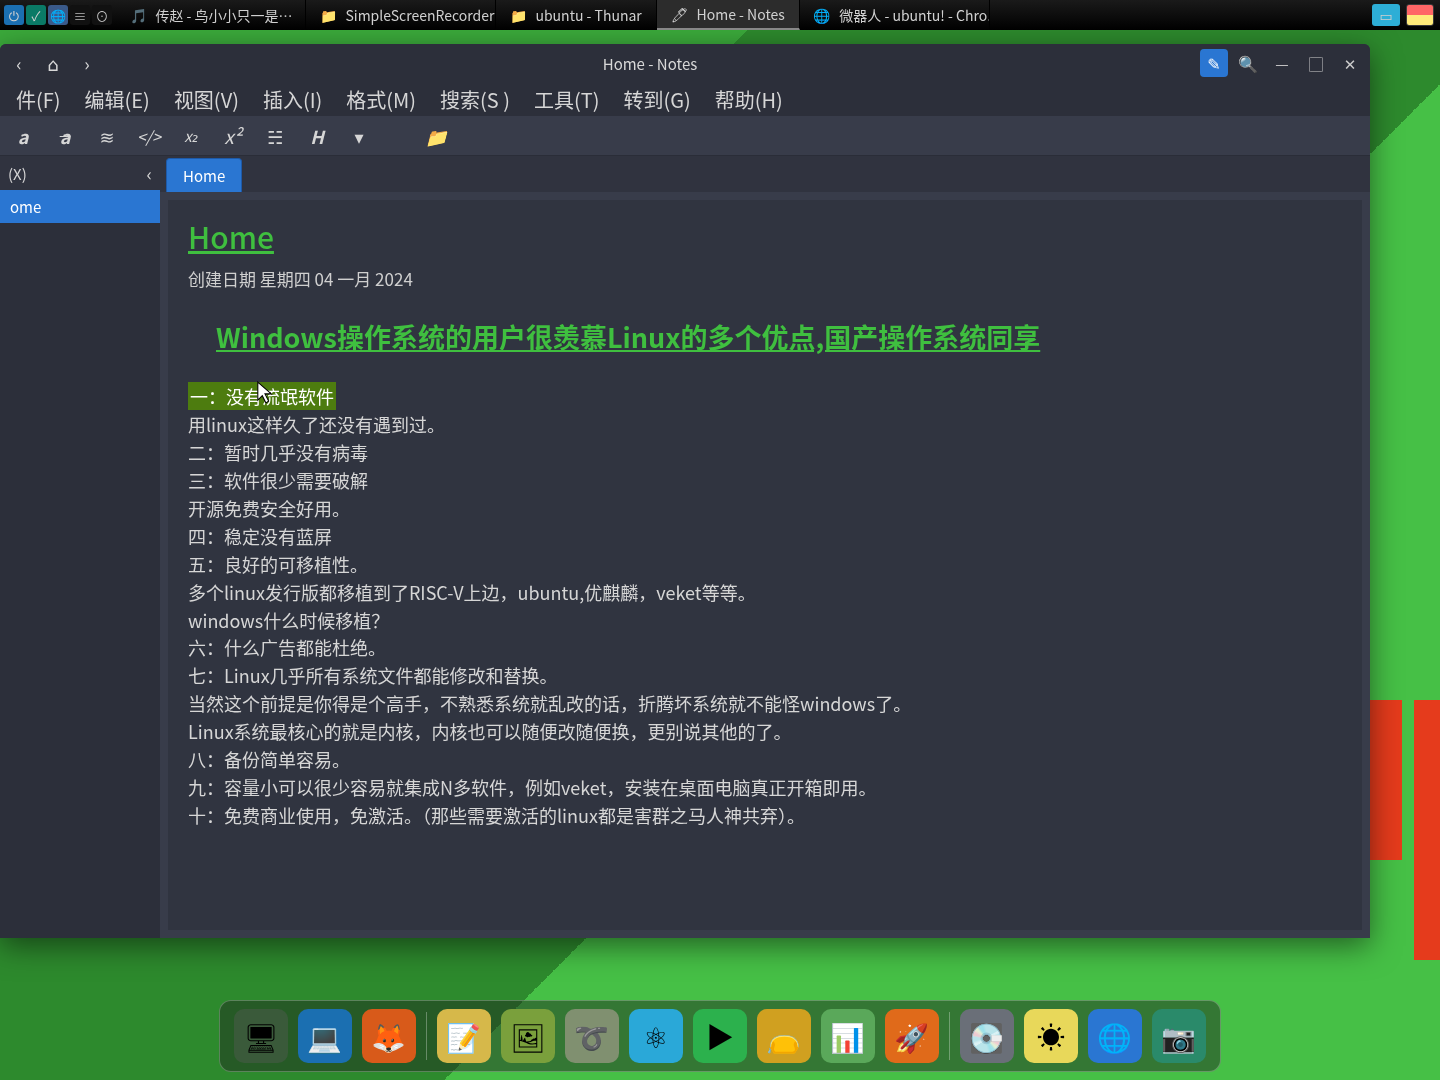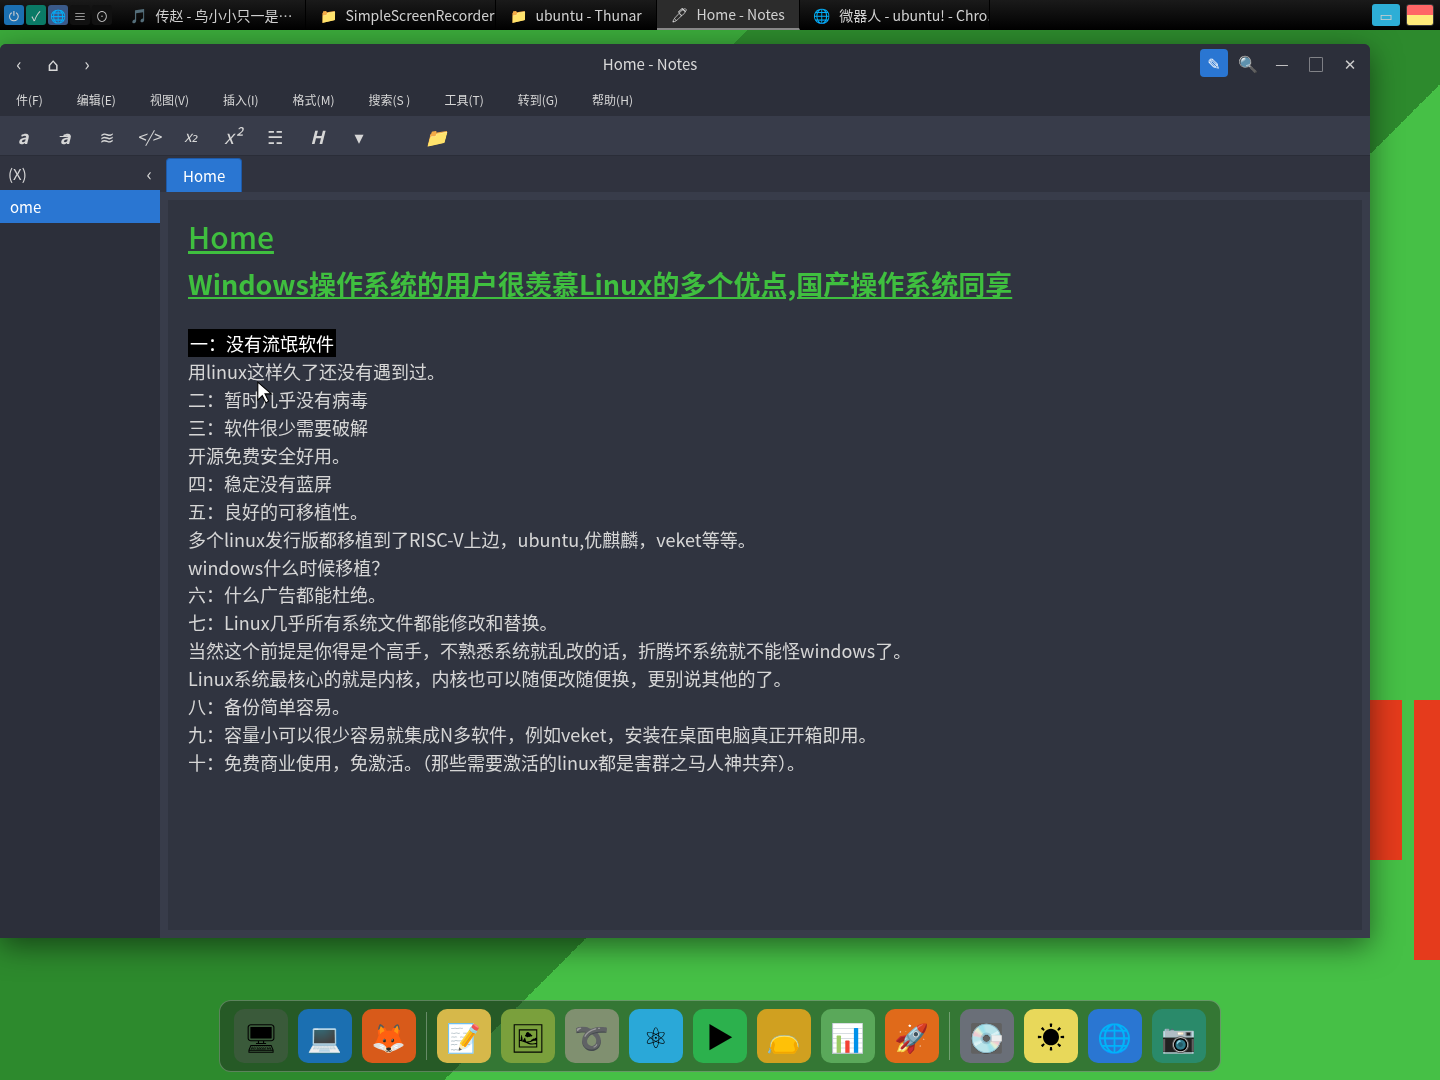--- a/index.html
+++ b/index.html
@@ -82,22 +82,22 @@
   .titlebar .right { display:flex; gap:6px; align-items:center;}
   .tb-btn{
     width:28px;height:28px;display:flex;align-items:center;justify-content:center;
     border-radius:4px;color:#ddd;font-size:16px;cursor:pointer;
   }
   .tb-btn.edit{ background:#2a76d2; color:#fff;}
   .win-ctl{ width:28px;height:28px;display:flex;align-items:center;justify-content:center;color:#ccc;cursor:pointer;}
 
   .menubar{
     height:34px; background:#2c2f3a;
-    display:flex; align-items:center; gap:14px; padding:0 6px;
-    color:#d6d6d6; font-size:12px;
+    display:flex; align-items:center; gap:4px; padding:0 6px;
+    color:#d6d6d6; font-size:20px;
   }
   .menu-item{ padding:4px 10px; border-radius:3px; cursor:pointer;}
 
   .toolbar{
     height:40px; background:#383c4a;
     display:flex; align-items:center; gap:16px; padding:0 10px;
     color:#d6d6d6; border-bottom:1px solid #2a2d38;
   }
   .tool-btn{
     width:26px;height:26px;display:flex;align-items:center;justify-content:center;
@@ -138,25 +138,25 @@
   }
   .note-title{
     font-size:30px; color:#3fbf3f; text-decoration:underline;
     font-weight:500; margin-bottom:8px;
   }
   .note-date{
     font-size:17px; color:#cfcfcf; margin-bottom:28px;
   }
   .note-h2{
     font-size:27px; color:#3fbf3f; font-weight:600;
-    text-decoration:underline; margin-bottom:28px; line-height:1.35;
+    text-decoration:underline; margin-bottom:28px; line-height:1.35;margin-left:28px;
   }
   .note-body{ font-size:18px; line-height:1.55;}
   .note-body .hl{
-    background:#000000; color:#fff; padding:1px 2px;
+    background:#4d7c0f; color:#fff; padding:1px 2px;
   }
   .cursor-ptr{
     position:absolute;width:18px;height:26px;pointer-events:none;
   }
 
   
   .dock{
     position:absolute; bottom:8px; left:50%; transform:translateX(-50%);
     background:rgba(30,30,30,.45);
     border:1px solid rgba(255,255,255,.25);
@@ -272,20 +272,21 @@
             <div class="side-item sel">ome</div>
           </div>
       </div>
 
       <div class="main">
         <div class="tabstrip" id="tabstrip">
             <div class="tab">Home</div>
           </div>
         <div class="content">
           <div class="note-title">Home</div>
+          <div class="note-date">创建日期 星期四 04 一月 2024</div>
           <div class="note-h2">Windows操作系统的用户很羡慕Linux的多个优点,国产操作系统同享</div>
           <div class="note-body" id="note-body"><span class="hl">一：没有流氓软件</span><br><span>用linux这样久了还没有遇到过。</span><br><span>二：暂时几乎没有病毒</span><br><span>三：软件很少需要破解</span><br><span>开源免费安全好用。</span><br><span>四：稳定没有蓝屏</span><br><span>五：良好的可移植性。</span><br><span>多个linux发行版都移植到了RISC-V上边，ubuntu,优麒麟，veket等等。</span><br><span>windows什么时候移植？</span><br><span>六：什么广告都能杜绝。</span><br><span>七：Linux几乎所有系统文件都能修改和替换。</span><br><span>当然这个前提是你得是个高手，不熟悉系统就乱改的话，折腾坏系统就不能怪windows了。</span><br><span>Linux系统最核心的就是内核，内核也可以随便改随便换，更别说其他的了。</span><br><span>八：备份简单容易。</span><br><span>九：容量小可以很少容易就集成N多软件，例如veket，安装在桌面电脑真正开箱即用。</span><br><span>十：免费商业使用，免激活。（那些需要激活的linux都是害群之马人神共弃）。</span><br></div>
         </div>
       </div>
     </div>
   </div>
 
   <div class="dock" id="dock">
       <div class="dock-icon" style="background: rgb(58, 90, 58);">🖥</div>
       <div class="dock-icon" style="background: rgb(27, 111, 177);">💻</div>

